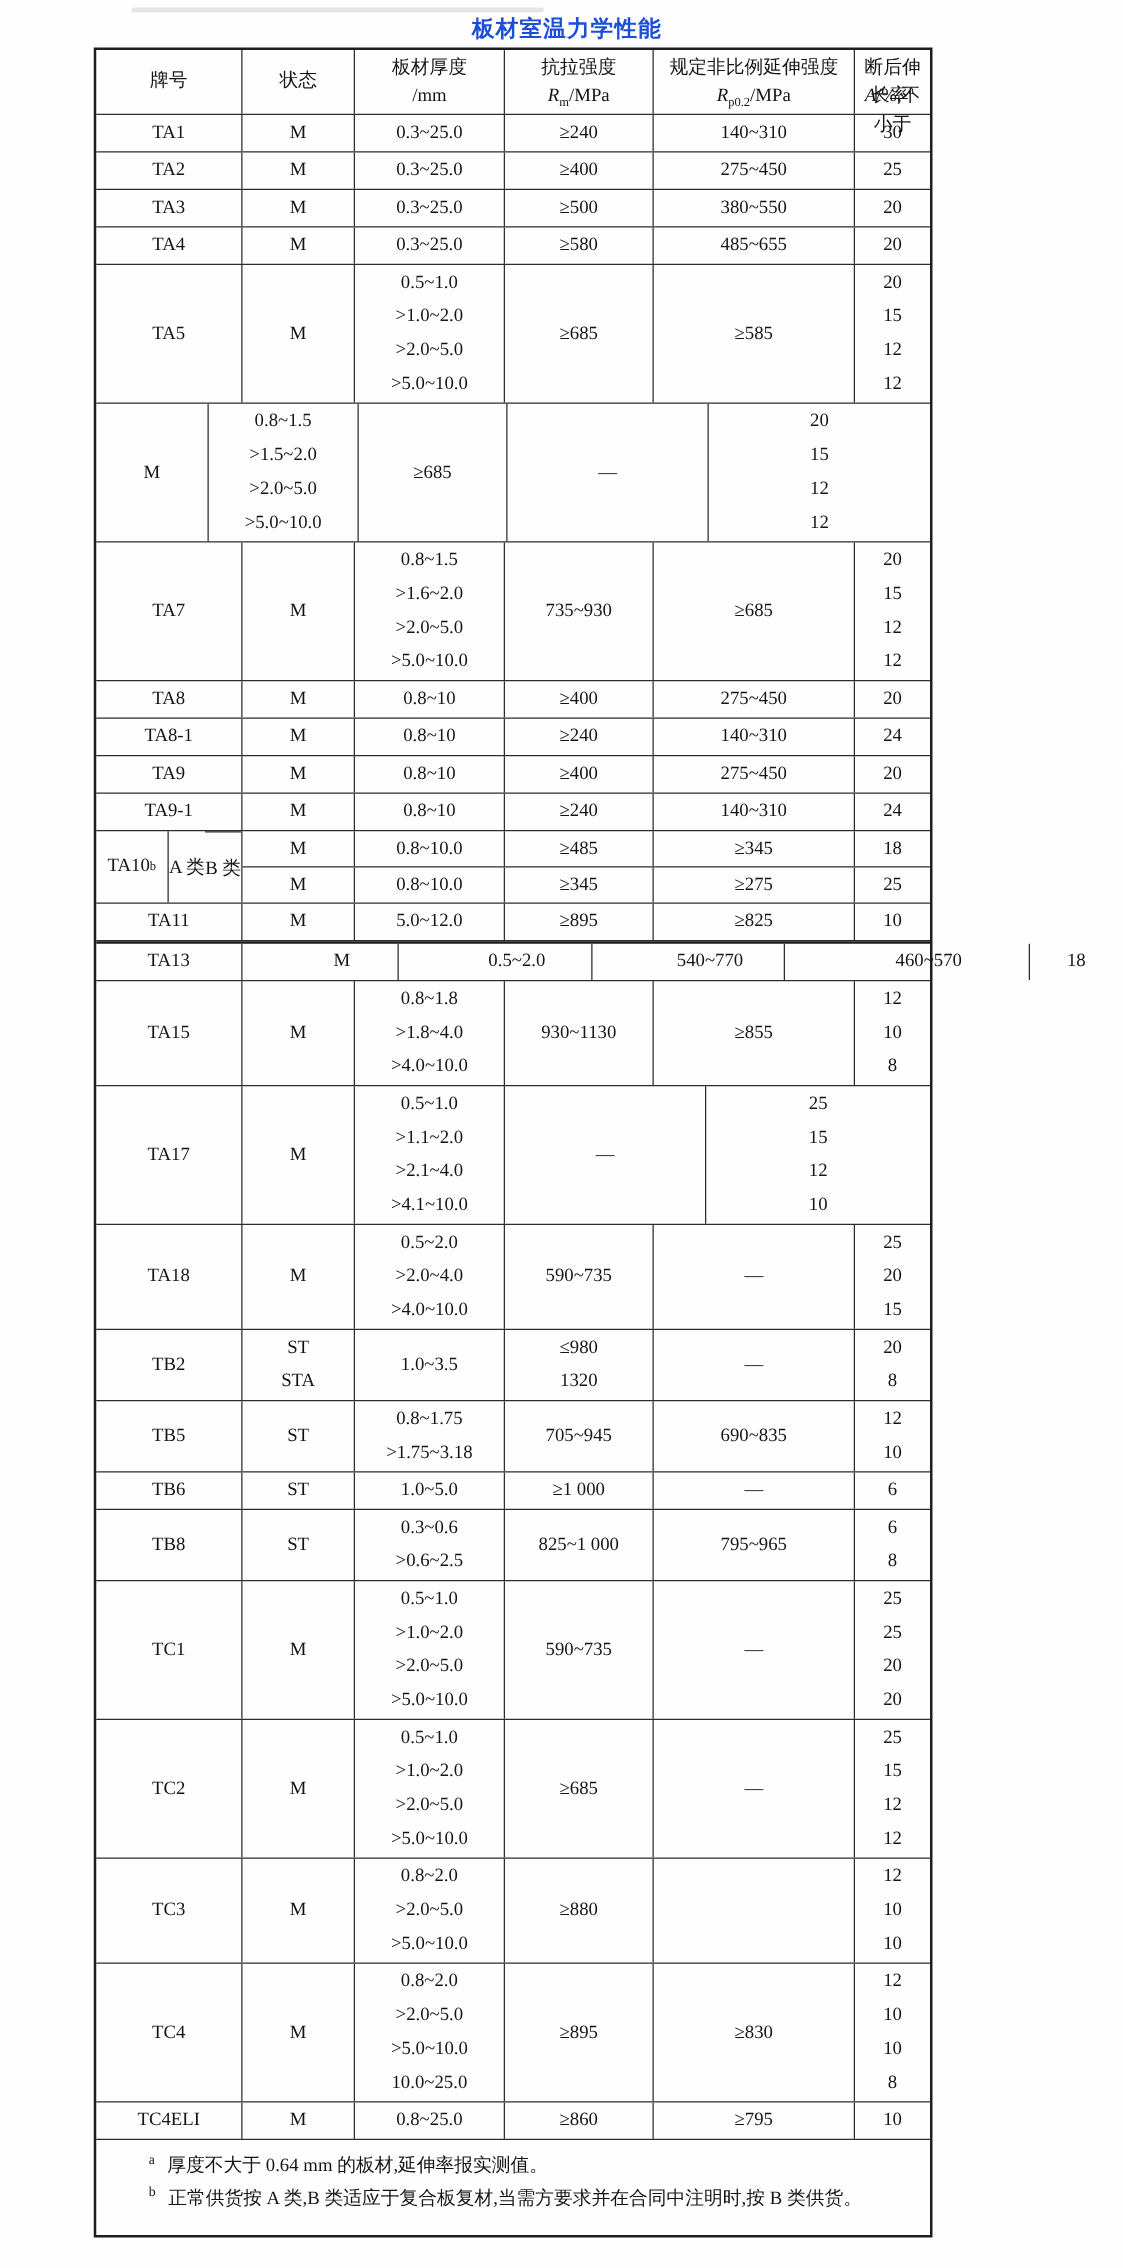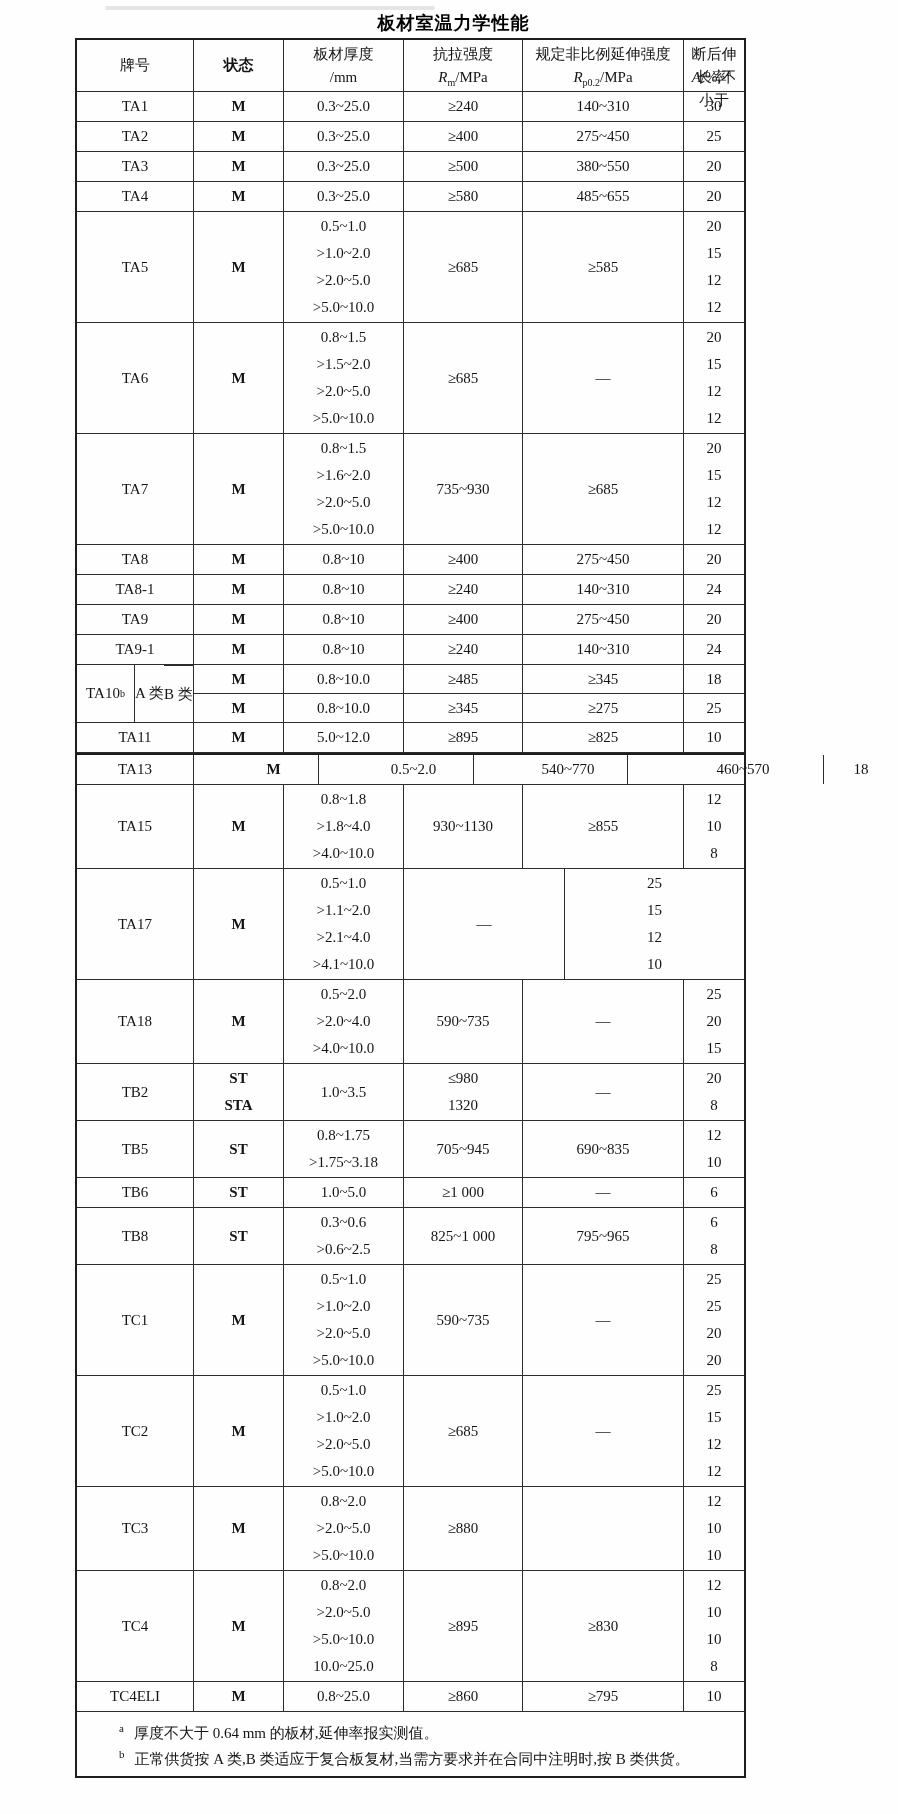--- a/index.html
+++ b/index.html
@@ -29,21 +29,21 @@
   .title {
     position: absolute;
     top: 11px;
     left: 75px;
     width: 757px;
     text-align: center;
     font-family: "DejaVu Sans", "Liberation Sans", sans-serif;
     font-weight: bold;
     font-size: 18px;
     letter-spacing: 1px;
-    color: #000000;
+    color: #1d4ed8;
   }
   .tbl {
     position: absolute;
     left: 75px;
     top: 38px;
     width: 671px;
     border: 2px solid #1e1e1e;
     box-sizing: border-box;
     background: #fefefe;
   }
@@ -60,21 +60,21 @@
     flex-direction: column;
     justify-content: center;
     align-items: center;
     text-align: center;
     font-size: 15px;
     padding: 1px 2px;
     min-width: 0;
   }
   .cell:last-child { border-right: none; }
   .c1 { width: 117px; flex: none; }
-  .c2 { width: 90px;  flex: none; font-weight: bold; }
+  .c2 { width: 90px;  flex: none; }
   .c3 { width: 120px; flex: none; }
   .c4 { width: 119px; flex: none; }
   .c5 { width: 161px; flex: none; }
   .c6 { flex: 1; font-family: Liberation Serif, serif; }
   .line { line-height: 27px; height: 27px; }
   .row.header { height: 52px; }
   .row.header .cell { font-size: 15px; }
   .row.header .hline { line-height: 23px; height: 23px; }
   .row.data { min-height: 29px; }
   sup { font-size: 10px; line-height: 0; }
@@ -105,21 +105,21 @@
     justify-content: center;
     box-sizing: border-box;
   }
   .sub-label.b { border-top: 1px solid #2c2c2c; }
   .split-rest { flex: 1; display: flex; flex-direction: column; min-width: 0; }
   .sub-row { display: flex; flex: 1; box-sizing: border-box; min-width: 0; }
   .sub-row.first { border-bottom: 1px solid #2c2c2c; }
   .sub-row .cell { padding: 0 2px; }
   
   .footer {
-    padding: 8px 10px 4px 42px;
+    padding: 8px 10px 16px 42px;
     box-sizing: border-box;
   }
   .fline {
     line-height: 26px;
     font-size: 15px;
     text-align: left;
   }
   .fline sup { margin-right: 10px; font-size: 11px; }
 </style>
 </head>
@@ -258,23 +258,20 @@
             <div class="line">≥585</div>
           </div>
           <div class="cell c6">
             <div class="line">20</div>
             <div class="line">15</div>
             <div class="line">12</div>
             <div class="line">12</div>
           </div>
         </div>
         <div class=" row data">
-          <div class="cell c1">
-            <div class="line">TA6</div>
-          </div>
           <div class="cell c2">
             <div class="line">M</div>
           </div>
           <div class="cell c3">
             <div class="line">0.8~1.5</div>
             <div class="line">&gt;1.5~2.0</div>
             <div class="line">&gt;2.0~5.0</div>
             <div class="line">&gt;5.0~10.0</div>
           </div>
           <div class="cell c4">

